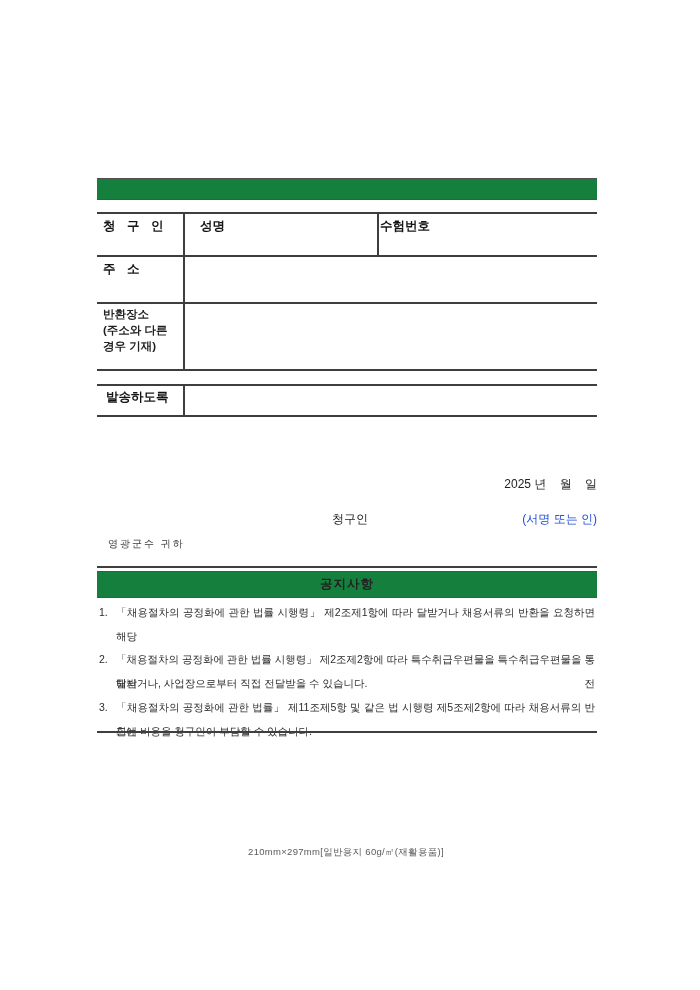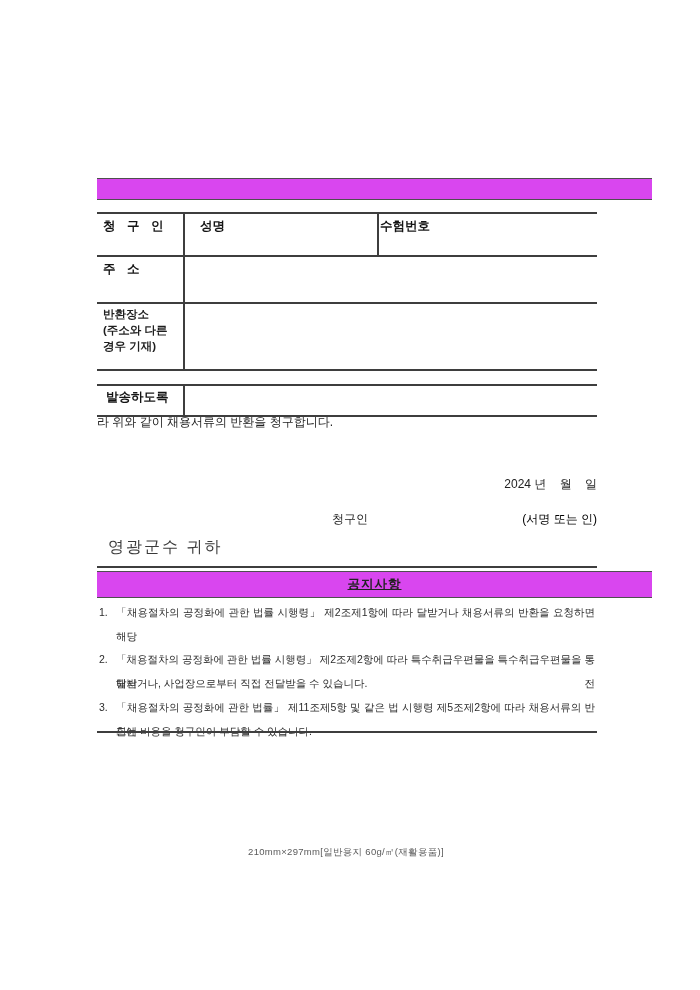--- a/index.html
+++ b/index.html
@@ -11,22 +11,22 @@
 
   
   .title {
     left:97px; top:136px; width:500px; text-align:center;
     font-size:25px; font-weight:bold; letter-spacing:2px; color:#111;
     white-space:pre;
   }
 
   
   .graybar {
-    left:97px; width:555px; background:#d946ef; box-sizing:border-box;
-    border-top:1px solid #4f4f4f; border-bottom:1px solid #4f4f4f;text-decoration:underline;
+    left:97px; width:500px; background:#15803d; box-sizing:border-box;
+    border-top:1px solid #4f4f4f; border-bottom:1px solid #4f4f4f;
   }
   .bar-top { top:178px; height:22px; }
   .bar-notice { top:571px; height:27px; text-align:center;
     font-size:12.5px; font-weight:bold; color:#222; line-height:25px; letter-spacing:1px; }
 
   
   .hline { left:97px; width:500px; height:2px; background:#3e3e3e; }
   .vline { width:2px; background:#3e3e3e; }
 
   
@@ -36,23 +36,23 @@
 
   
   .body-par { left:97px; top:414px; width:500px; font-size:12px; color:#222; }
   .bline { line-height:17px; }
   .bline-just { padding-left:13px; text-align:justify; text-align-last:justify; }
 
   .dateline { left:97px; top:476px; width:500px; text-align:right;
     font-size:12px; color:#222; white-space:pre; }
 
   .signer { left:332px; top:511px; font-size:12px; color:#222; }
-  .signnote { left:97px; top:511px; width:500px; text-align:right; font-size:12px; color:#000000; }
+  .signnote { left:97px; top:511px; width:500px; text-align:right; font-size:12px; color:#1d4ed8; }
 
-  .recipient { left:108px; top:537px; font-size:16px; letter-spacing:2px; color:#3a3a3a; white-space:pre; }
+  .recipient { left:108px; top:537px; font-size:10px; letter-spacing:2px; color:#3a3a3a; white-space:pre; }
 
   
   .notice-item { left:99px; width:496px; display:flex; font-size:10.5px; color:#2b2b2b; }
   .notice-num { width:17px; line-height:23.5px; flex:none; }
   .notice-lines { flex:1; }
   .nline { line-height:23.5px; height:23.5px; white-space:nowrap; overflow:visible; }
   .nline-just { text-align:justify; text-align-last:justify; white-space:normal; }
 
   .bottom-rule { top:731px; height:2px; }
 
@@ -89,24 +89,23 @@
 경우 기재)</div>
   <div class="abs lbl" style="left:106px; top:389px">발송하도록</div>
 
   <div class="abs cell" style="left:185px; top:214px; width:190px; height:40px"></div>
   <div class="abs cell" style="left:379px; top:214px; width:216px; height:40px"></div>
   <div class="abs cell" style="left:185px; top:257px; width:410px; height:44px"></div>
   <div class="abs cell" style="left:185px; top:304px; width:410px; height:63px"></div>
   <div class="abs cell" style="left:185px; top:386px; width:410px; height:28px"></div>
 
   <div class="abs body-par">
-    <div class="bline">라 위와 같이 채용서류의 반환을 청구합니다.</div>
   </div>
 
-  <div class="abs dateline">2024 년    월    일</div>
+  <div class="abs dateline">2025 년    월    일</div>
 
   <div class="abs signer">청구인</div>
   <div class="abs signnote">(서명 또는 인)</div>
 
   <div class="abs recipient">영광군수 귀하</div>
 
   <div class="abs hline" style="top:566px"></div>
   <div class="abs graybar bar-notice">공지사항</div>
 
   <div class="abs notice-item" style="top:601px">

